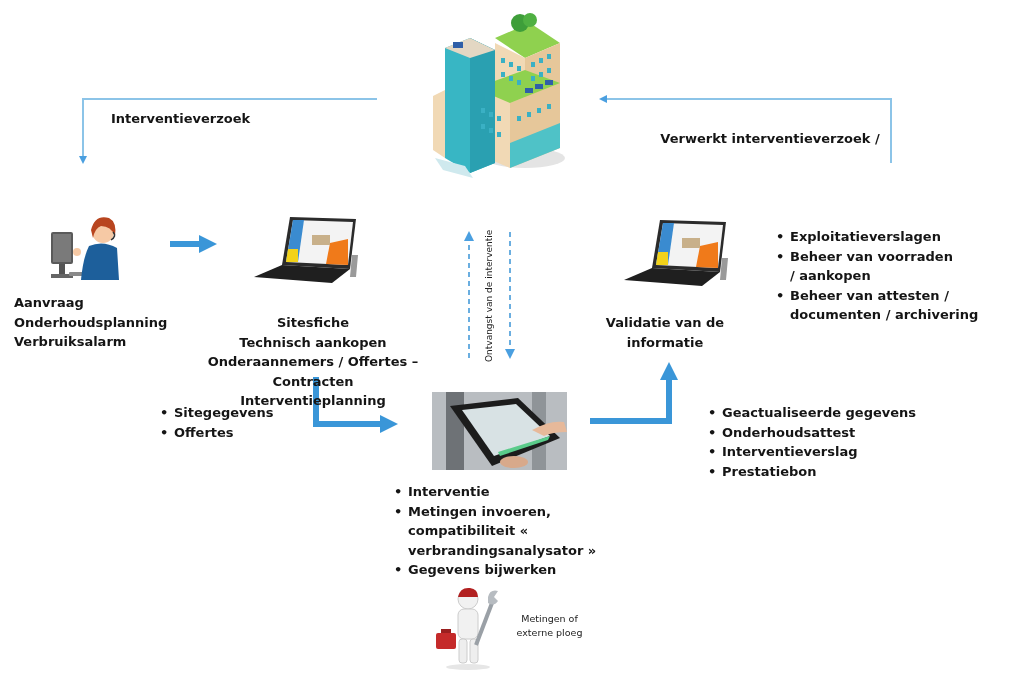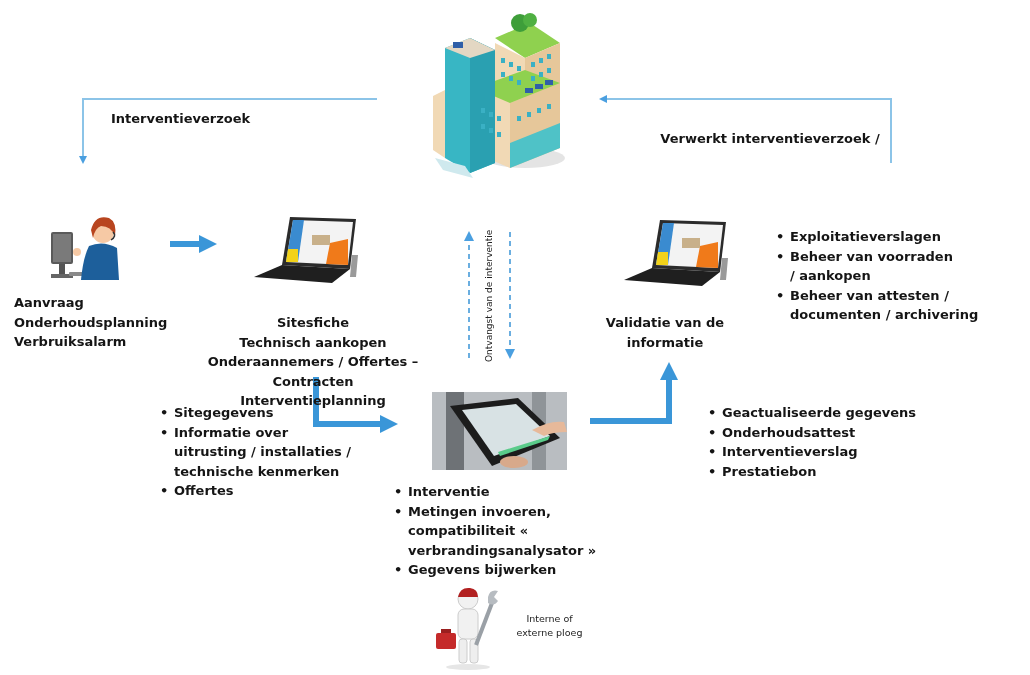--- a/index.html
+++ b/index.html
@@ -159,21 +159,20 @@
 </div>
 
 <ul class="abs bul lbl" style="left:776px;top:227px;width:250px;">
   <li>Exploitatieverslagen</li>
   <li style="width:170px;">Beheer van voorraden / aankopen</li>
   <li style="width:190px;">Beheer van attesten / documenten / archivering</li>
 </ul>
 
 <ul class="abs bul lbl" style="left:160px;top:403px;width:200px;">
   <li>Sitegegevens</li>
-  <li style="width:180px;">Informatie over uitrusting / installaties / technische kenmerken</li>
   <li>Offertes</li>
 </ul>
 
 <svg class="abs" style="left:432px;top:392px;" width="135" height="78" viewBox="0 0 135 78">
   <rect x="0" y="0" width="135" height="78" fill="#b9bdc1"></rect>
   <rect x="14" y="0" width="18" height="78" fill="#6e7276"></rect>
   <rect x="100" y="0" width="14" height="78" fill="#8f9498"></rect>
   <polygon points="18,14 86,6 128,46 60,74" fill="#1c1c1c"></polygon>
   <polygon points="30,18 84,12 118,44 62,64" fill="#d8e2e4"></polygon>
   <polygon points="66,60 118,44 116,48 68,64" fill="#5acb8a"></polygon>
@@ -200,15 +199,15 @@
   <path d="M26,12 Q28,2 38,3 Q46,4 46,12z" fill="#b22020"></path>
   <rect x="26" y="24" width="20" height="30" rx="6" fill="#f1f1f1" stroke="#ccc"></rect>
   <rect x="27" y="54" width="8" height="24" rx="3" fill="#eee" stroke="#ccc"></rect>
   <rect x="38" y="54" width="8" height="24" rx="3" fill="#eee" stroke="#ccc"></rect>
   <rect x="4" y="48" width="20" height="16" rx="2" fill="#c52a2a"></rect>
   <rect x="9" y="44" width="10" height="4" fill="#9a1f1f"></rect>
   <path d="M44,60 L60,18" stroke="#9aa0a6" stroke-width="4"></path>
   <path d="M56,12 Q58,4 66,6 L62,12 L66,16 Q62,22 56,18z" fill="#b7bcc1"></path>
 </svg>
 <div class="abs small" style="left:512px;top:612px;width:75px;">
-  <div>Interne of</div>
+  <div>Metingen of</div>
   <div>externe ploeg</div>
 </div>
 
 </body></html>

